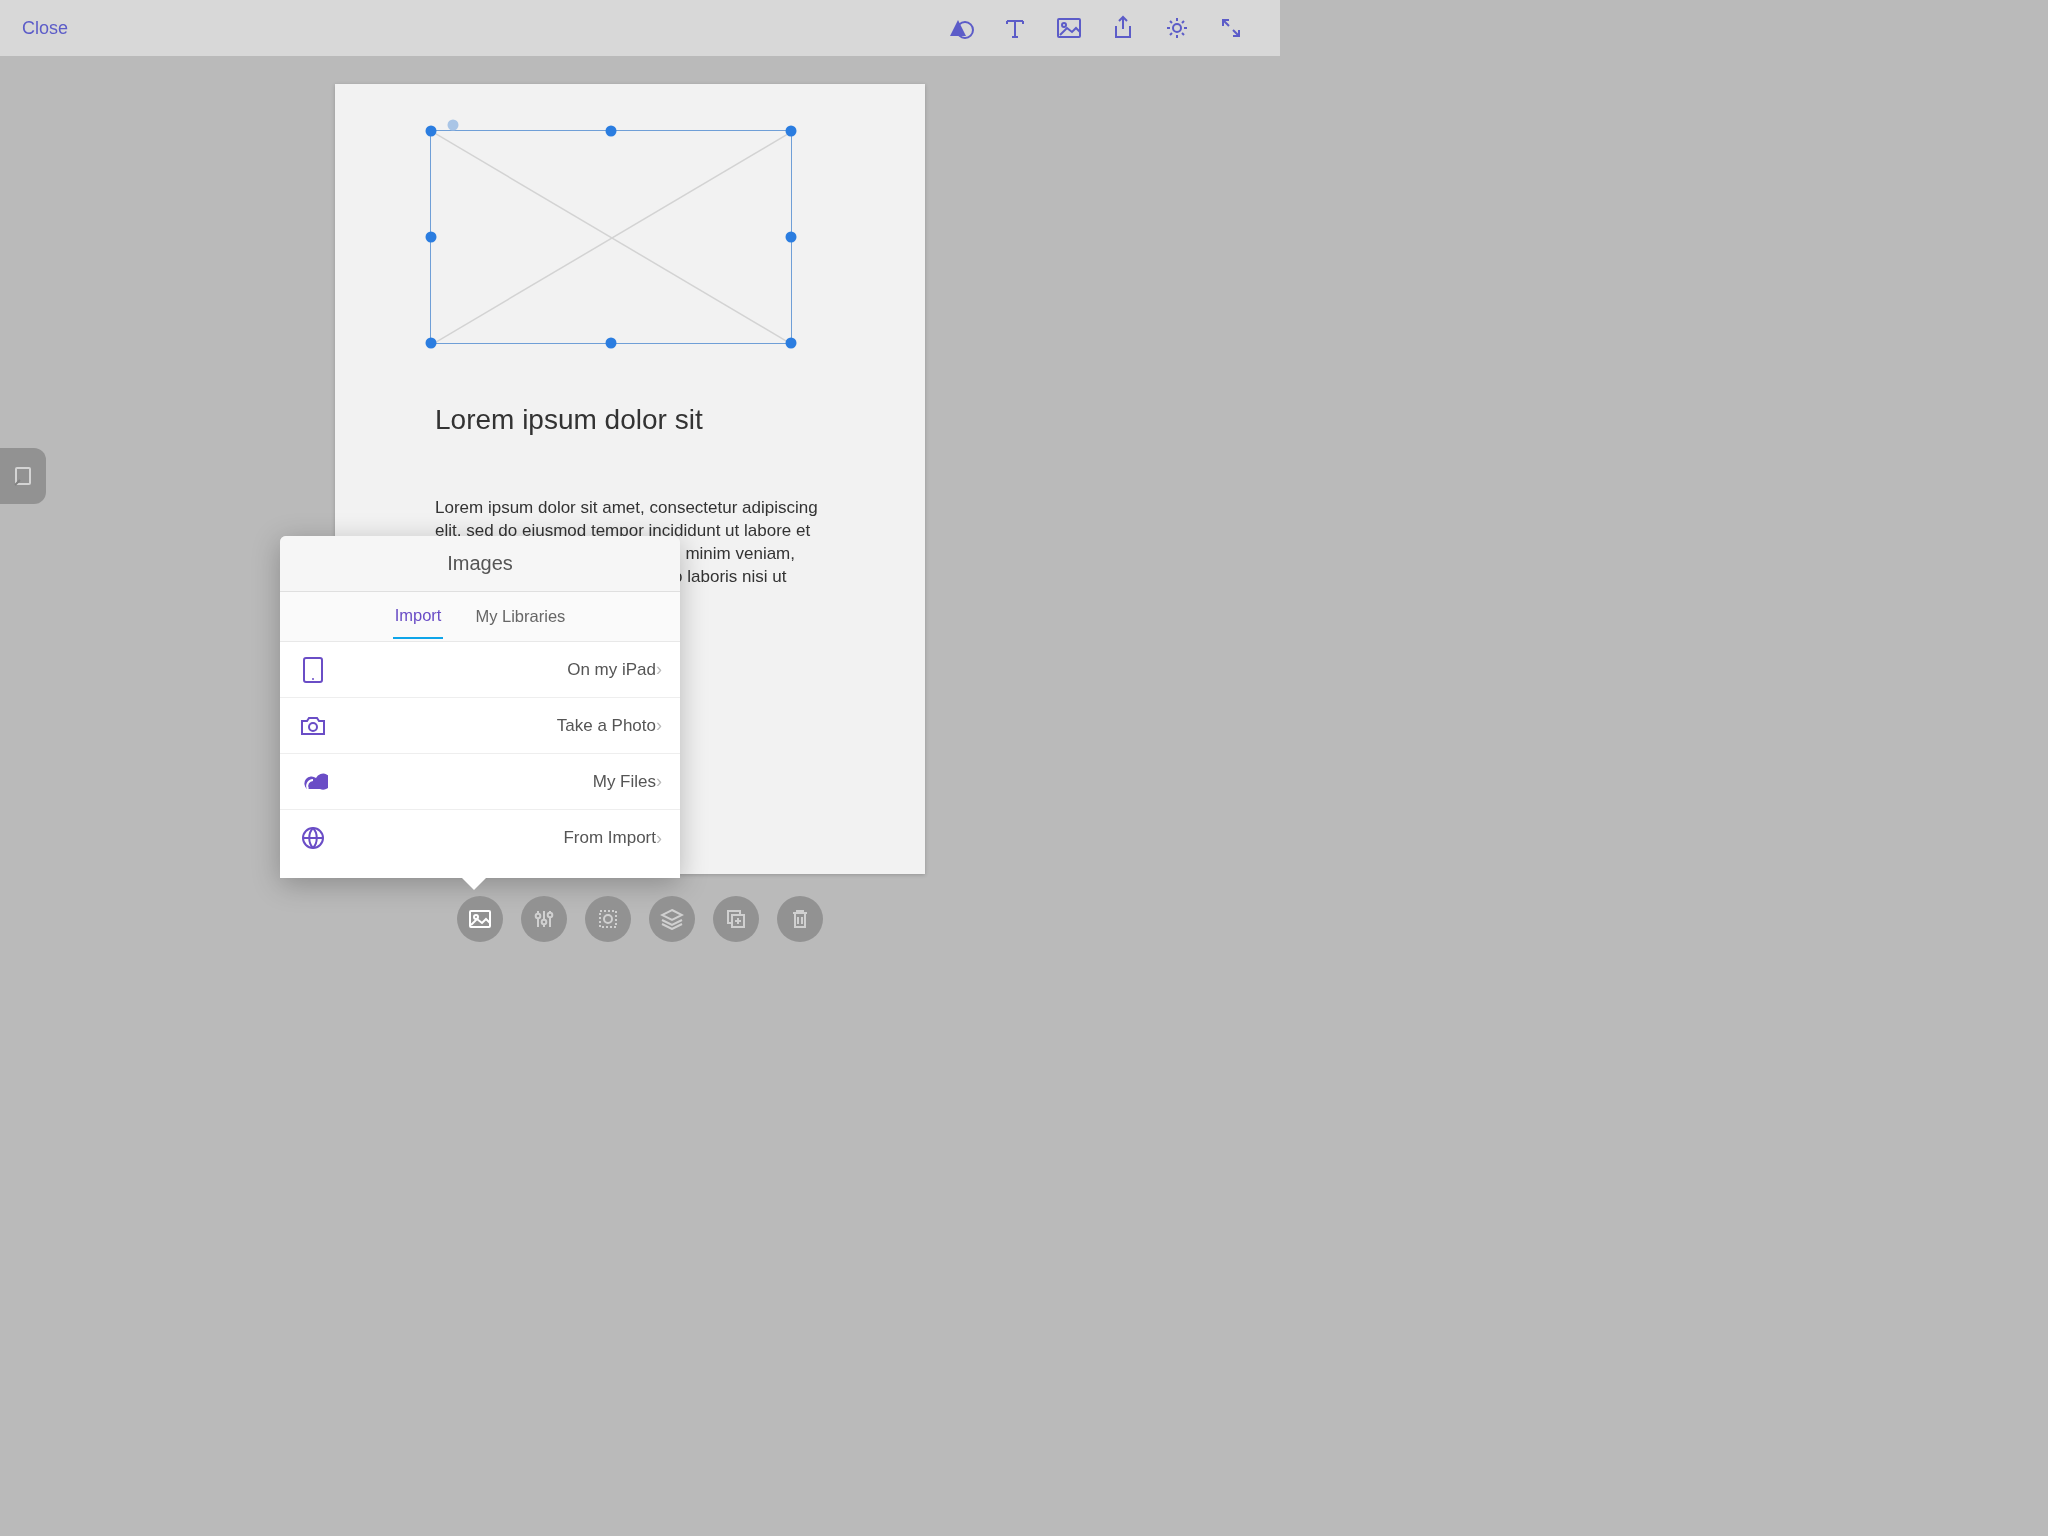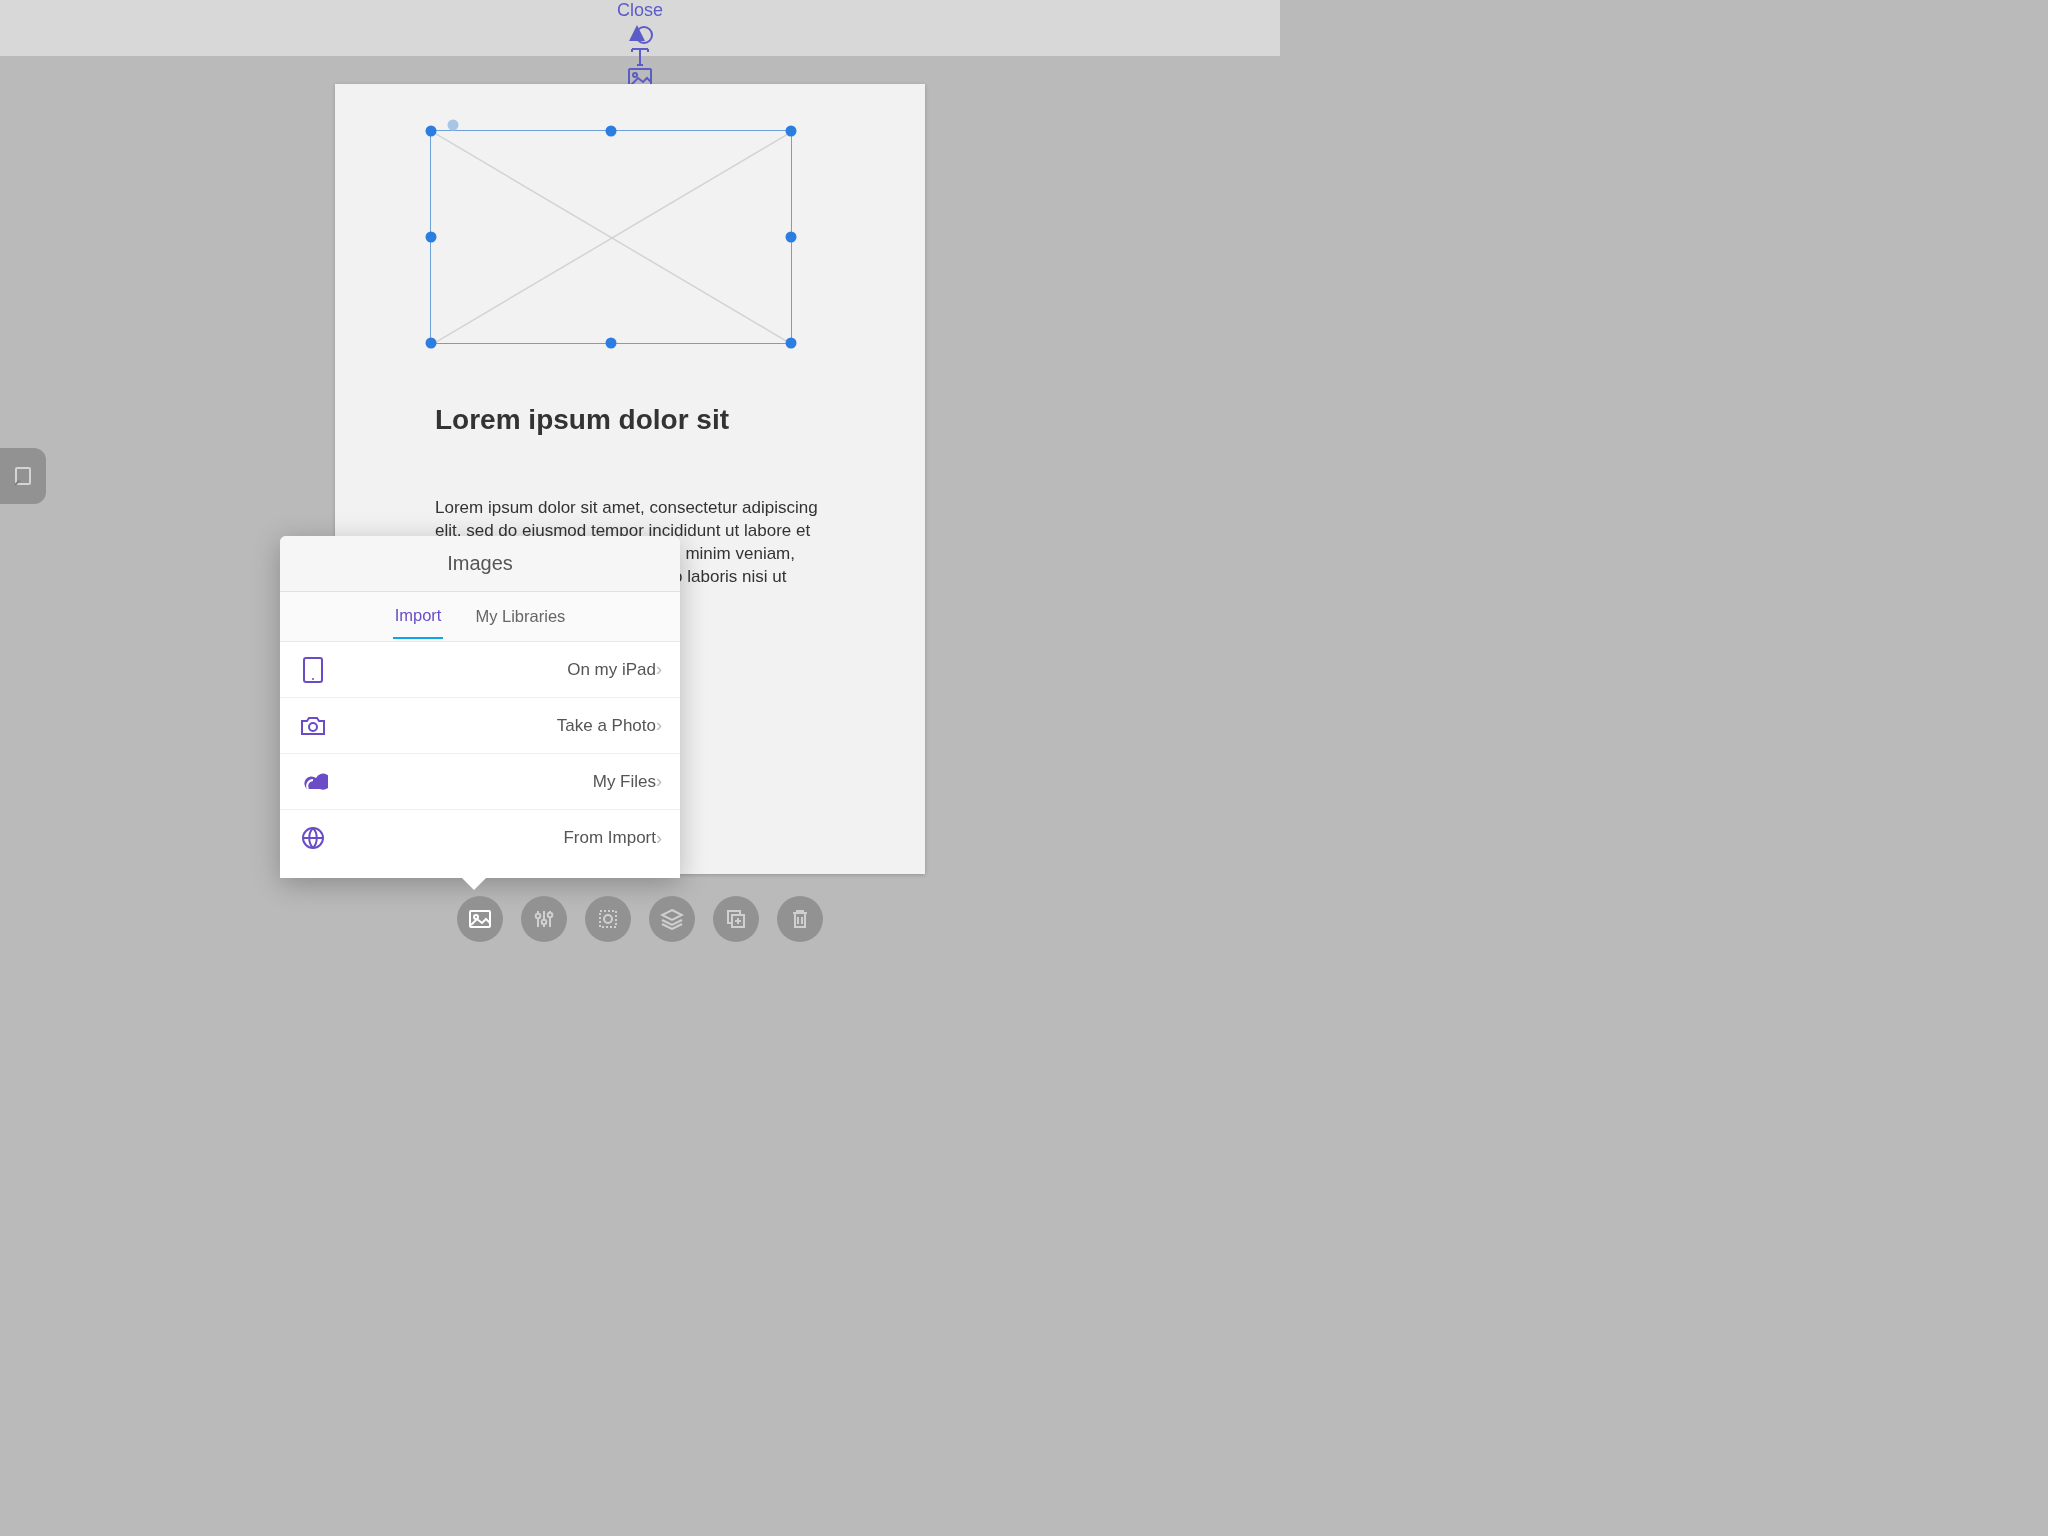--- a/index.html
+++ b/index.html
@@ -14,21 +14,20 @@
 
 
 .top-bar {
   position: absolute;
   top: 0; left: 0; right: 0;
   height: 56px;
   background: #d8d8d8;
   display: flex;
   align-items: center;
   padding: 0 22px;
-  flex-direction: column;
 }
 .close-btn {
   color: #5c5cc8;
   font-size: 18px;
   cursor: pointer;
 }
 .top-spacer { flex: 1; }
 .top-icon {
   width: 54px;
   height: 56px;
@@ -67,21 +66,21 @@
   width: 11px; height: 11px;
   background: #a9c5e6;
   border-radius: 50%;
   transform: translate(-50%, -50%);
 }
 .heading {
   position:absolute;
   left: 100px; top: 320px;
   font-size: 28px;
   color: #333;
-  font-weight: 700;
+  font-weight: 400;
 }
 .body-text {
   position:absolute;
   left: 100px; top: 413px;
   width: 390px;
   font-size: 17px;
   line-height: 1.35;
   color: #333;
 }
 

